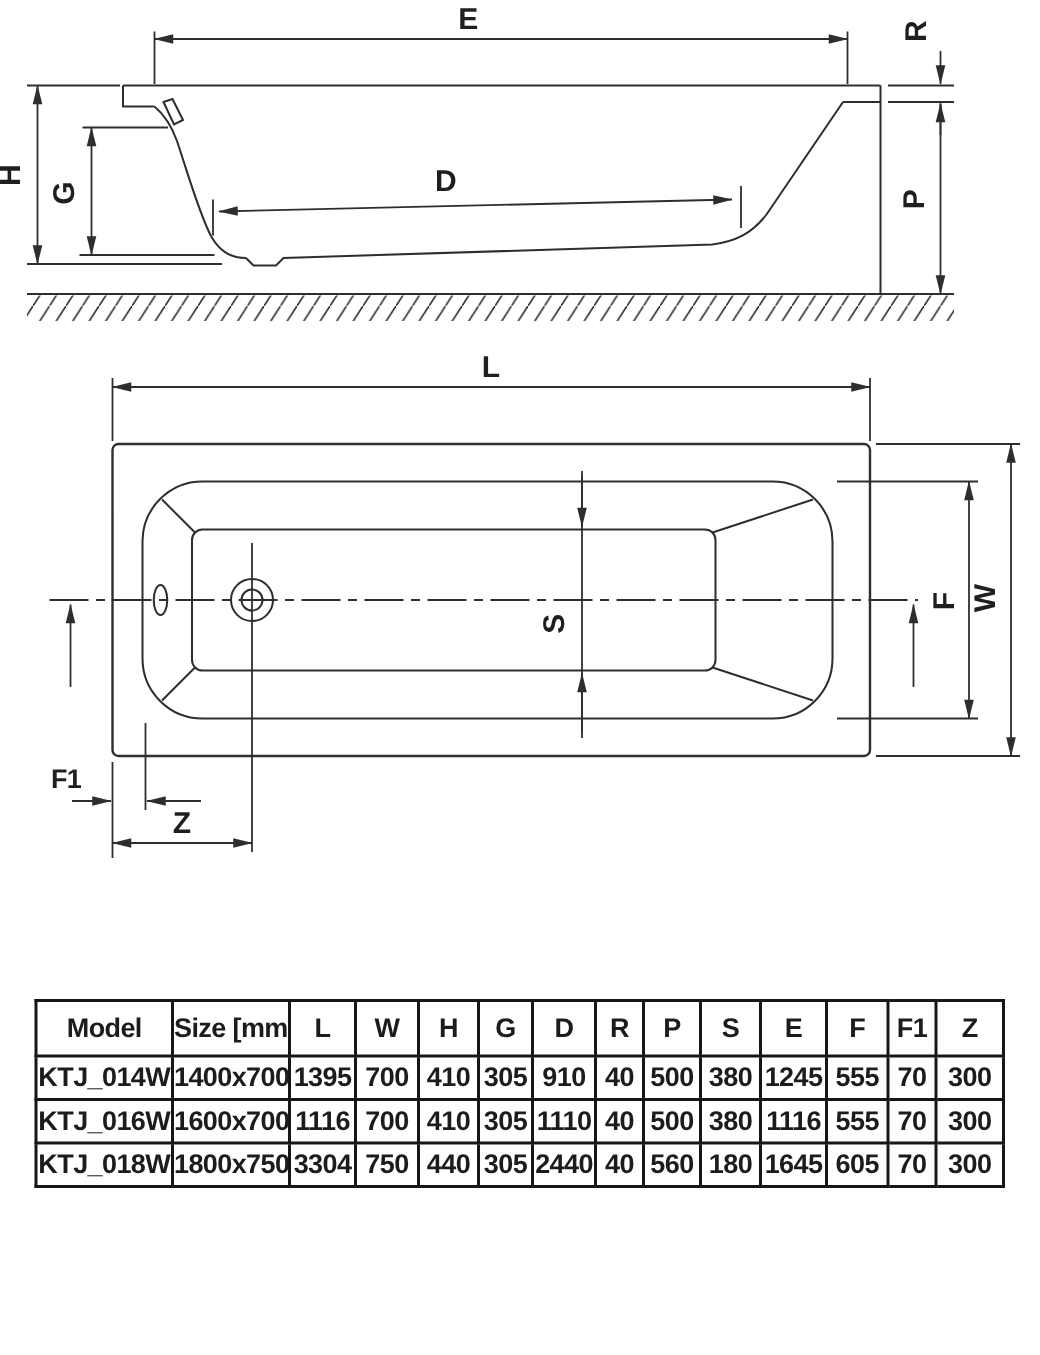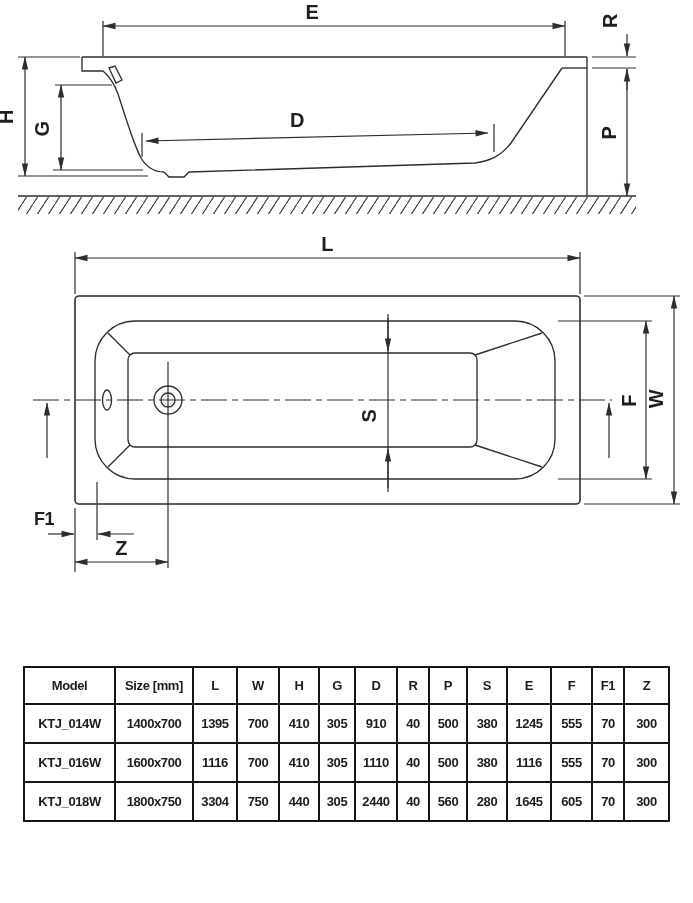--- a/index.html
+++ b/index.html
@@ -14,29 +14,29 @@
   svg .dimln{stroke:#2e2e2e;fill:none;stroke-width:1.2px;}
   svg .hatchrect{fill:url(#hatch);stroke:none;}
   svg text.dim{
     font-family:"Liberation Sans",sans-serif;font-size:20px;font-weight:700;
     fill:#1f1f1f;letter-spacing:-0.5px;
   }
   svg text.dim-sm{font-size:18px;}
   .table-wrap{position:absolute;left:23px;top:666px;}
   table.spec{
     border-collapse:collapse;table-layout:fixed;width:645px;
-    font-family:"Liberation Sans",sans-serif;font-size:13px;font-weight:700;
+    font-family:"Liberation Sans",sans-serif;font-size:18px;font-weight:700;
     color:#1c1c1c;letter-spacing:-0.4px;
   }
   table.spec th,table.spec td{
     border:2px solid #161616;text-align:center;vertical-align:middle;
     padding:0;overflow:hidden;white-space:nowrap;
   }
   table.spec thead tr{height:37px;}
-  table.spec tbody tr{height:39px;}
+  table.spec tbody tr{height:29px;}
 </style>
 </head>
 <body>
 
 <div class="stage">
 
   <svg style="top:0" width="693" height="232" viewBox="0 0 693 232">
     <defs>
       <marker id="ah" viewBox="0 0 14 8" markerWidth="14" markerHeight="8" refX="13" refY="4" orient="auto-start-reverse" markerUnits="userSpaceOnUse">
         <path d="M0.5,0.8 L13.5,4 L0.5,7.2 Z" fill="#2e2e2e"></path>
@@ -231,21 +231,21 @@
           <tr>
             <td>KTJ_018W</td>
             <td>1800x750</td>
             <td>3304</td>
             <td>750</td>
             <td>440</td>
             <td>305</td>
             <td>2440</td>
             <td>40</td>
             <td>560</td>
-            <td>280</td>
+            <td>180</td>
             <td>1645</td>
             <td>605</td>
             <td>70</td>
             <td>300</td>
           </tr>
         </tbody>
       </table>
   </div>
 
 </div>

